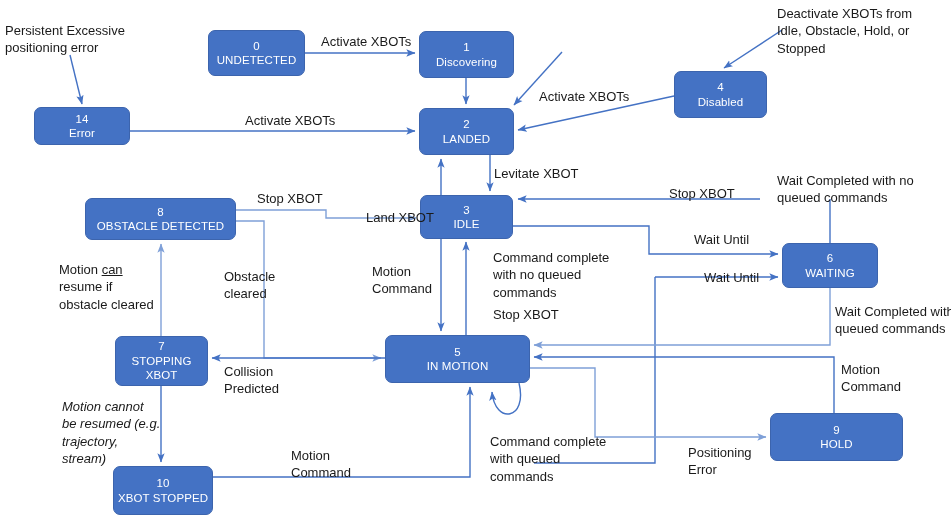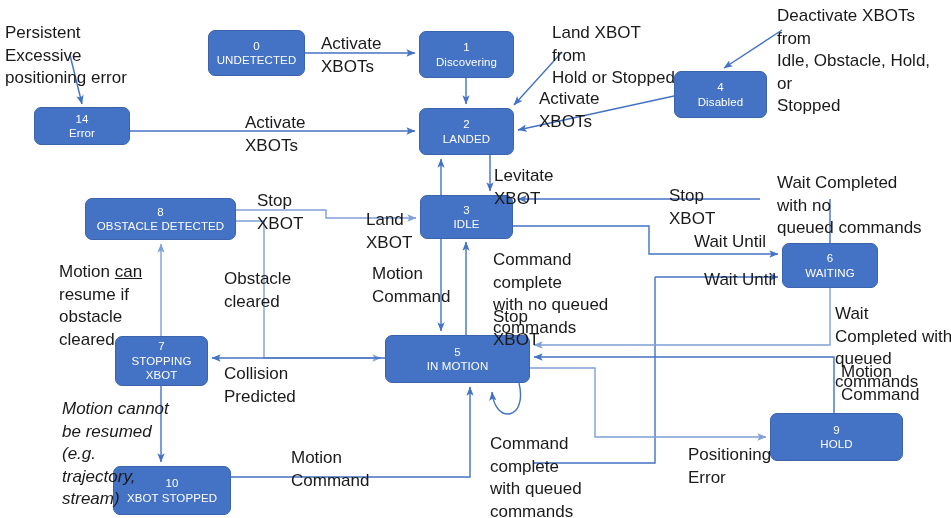--- a/index.html
+++ b/index.html
@@ -34,21 +34,21 @@
     text-align: center;
     font-size: 11.5px;
     line-height: 1.25;
     letter-spacing: 0.1px;
   }
   .node .num { display: block; }
   .node .lbl { display: block; }
   .elabel {
     position: absolute;
     color: #1a1a1a;
-    font-size: 17px;
+    font-size: 13px;
     line-height: 1.33;
     white-space: pre-line;
     text-align: left;
   }
   .elabel u { text-decoration: underline; }
 </style>
 </head>
 <body>
 
 <div id="canvas">
@@ -162,36 +162,34 @@
   <div class="node" style="left:85px;top:198px;width:151px;height:42px;">
     <span class="num">8</span>
     <span class="lbl">OBSTACLE DETECTED</span>
   </div>
 
   <div class="node" style="left:770px;top:413px;width:133px;height:48px;">
     <span class="num">9</span>
     <span class="lbl">HOLD</span>
   </div>
 
-  <div class="node" style="left:113px;top:466px;width:118px;height:49px;">
+  <div class="node" style="left:113px;top:466px;width:100px;height:49px;">
     <span class="num">10</span>
     <span class="lbl">XBOT
 STOPPED</span>
   </div>
 
   <div class="node" style="left:34px;top:107px;width:96px;height:38px;">
     <span class="num">14</span>
     <span class="lbl">Error</span>
   </div>
 
   <div class="elabel" style="left:5px;top:22px;width:150px;">Persistent Excessive
 positioning error</div>
   <div class="elabel" style="left:321px;top:33px;width:110px;">Activate XBOTs</div>
-  <div class="elabel" style="left:552px;top:22px;width:125px;">Land XBOT from
-Hold or Stopped</div>
   <div class="elabel" style="left:777px;top:5px;width:170px;">Deactivate XBOTs from
 Idle, Obstacle, Hold, or
 Stopped</div>
   <div class="elabel" style="left:245px;top:112px;width:110px;">Activate XBOTs</div>
   <div class="elabel" style="left:539px;top:88px;width:110px;">Activate XBOTs</div>
   <div class="elabel" style="left:366px;top:165px;width:80px;margin-top:44px;">Land XBOT</div>
   <div class="elabel" style="left:494px;top:165px;width:100px;">Levitate XBOT</div>
   <div class="elabel" style="left:257px;top:190px;width:80px;">Stop XBOT</div>
   <div class="elabel" style="left:669px;top:185px;width:80px;">Stop XBOT</div>
   <div class="elabel" style="left:777px;top:172px;width:150px;">Wait Completed with no

